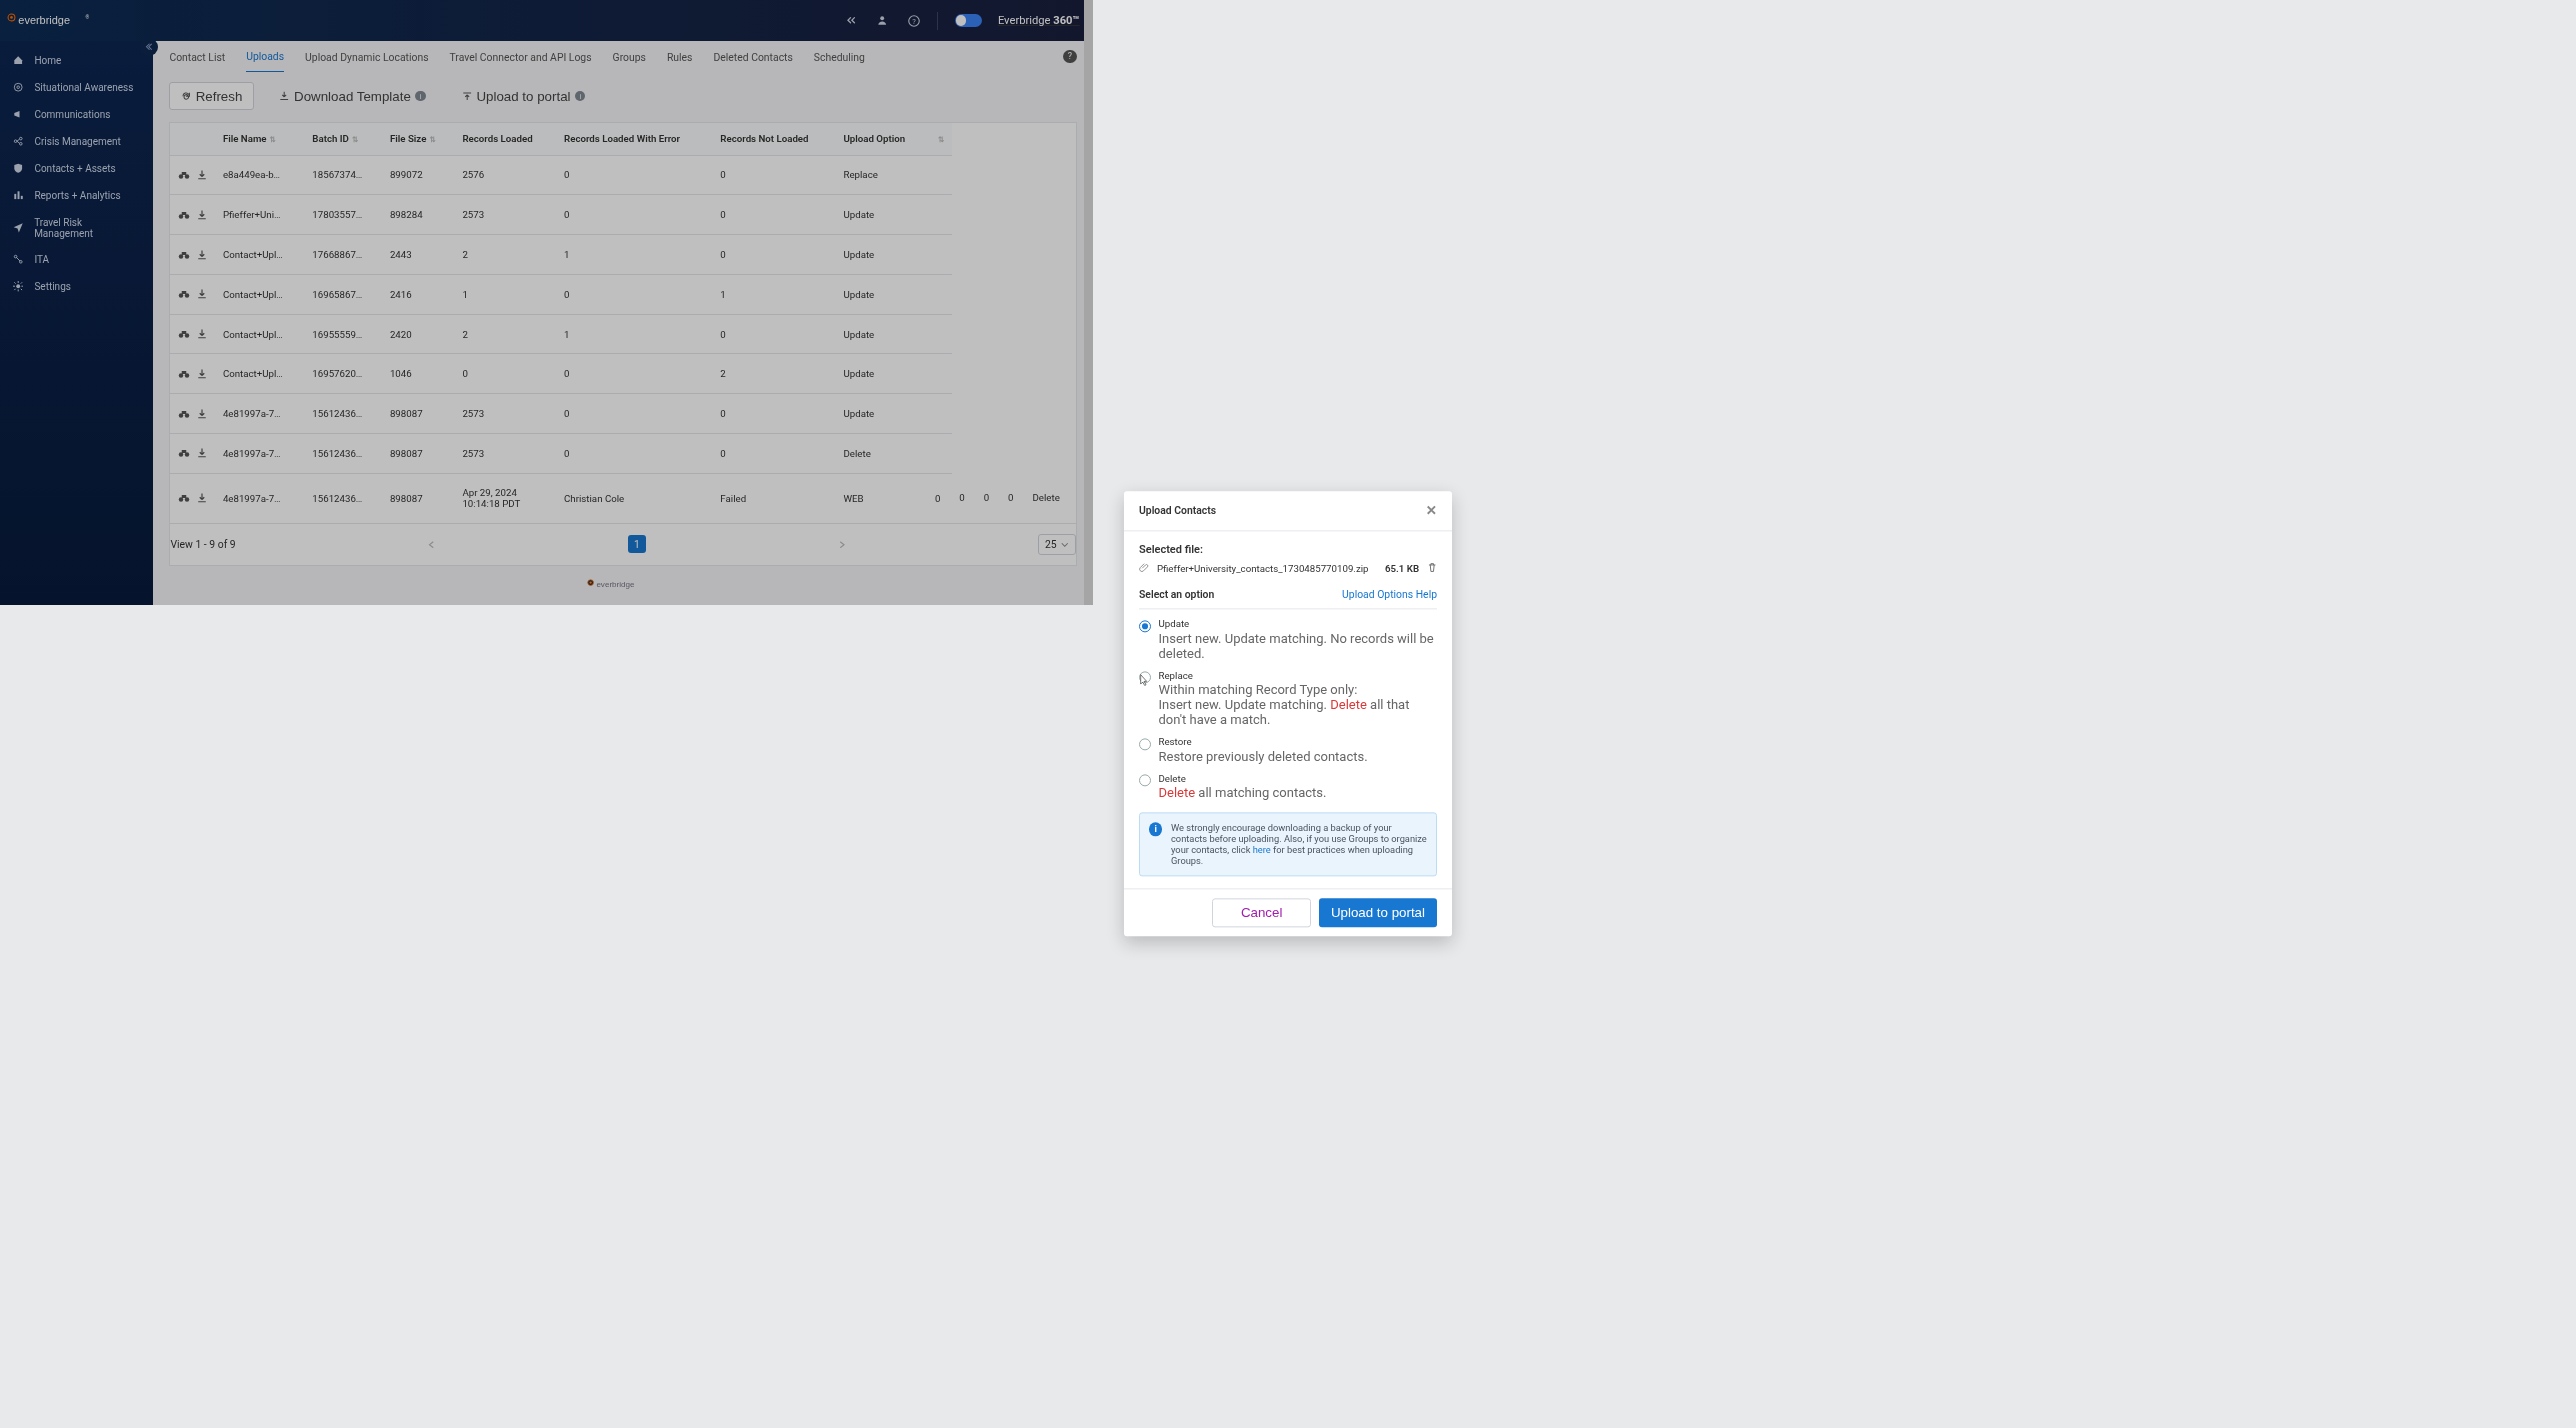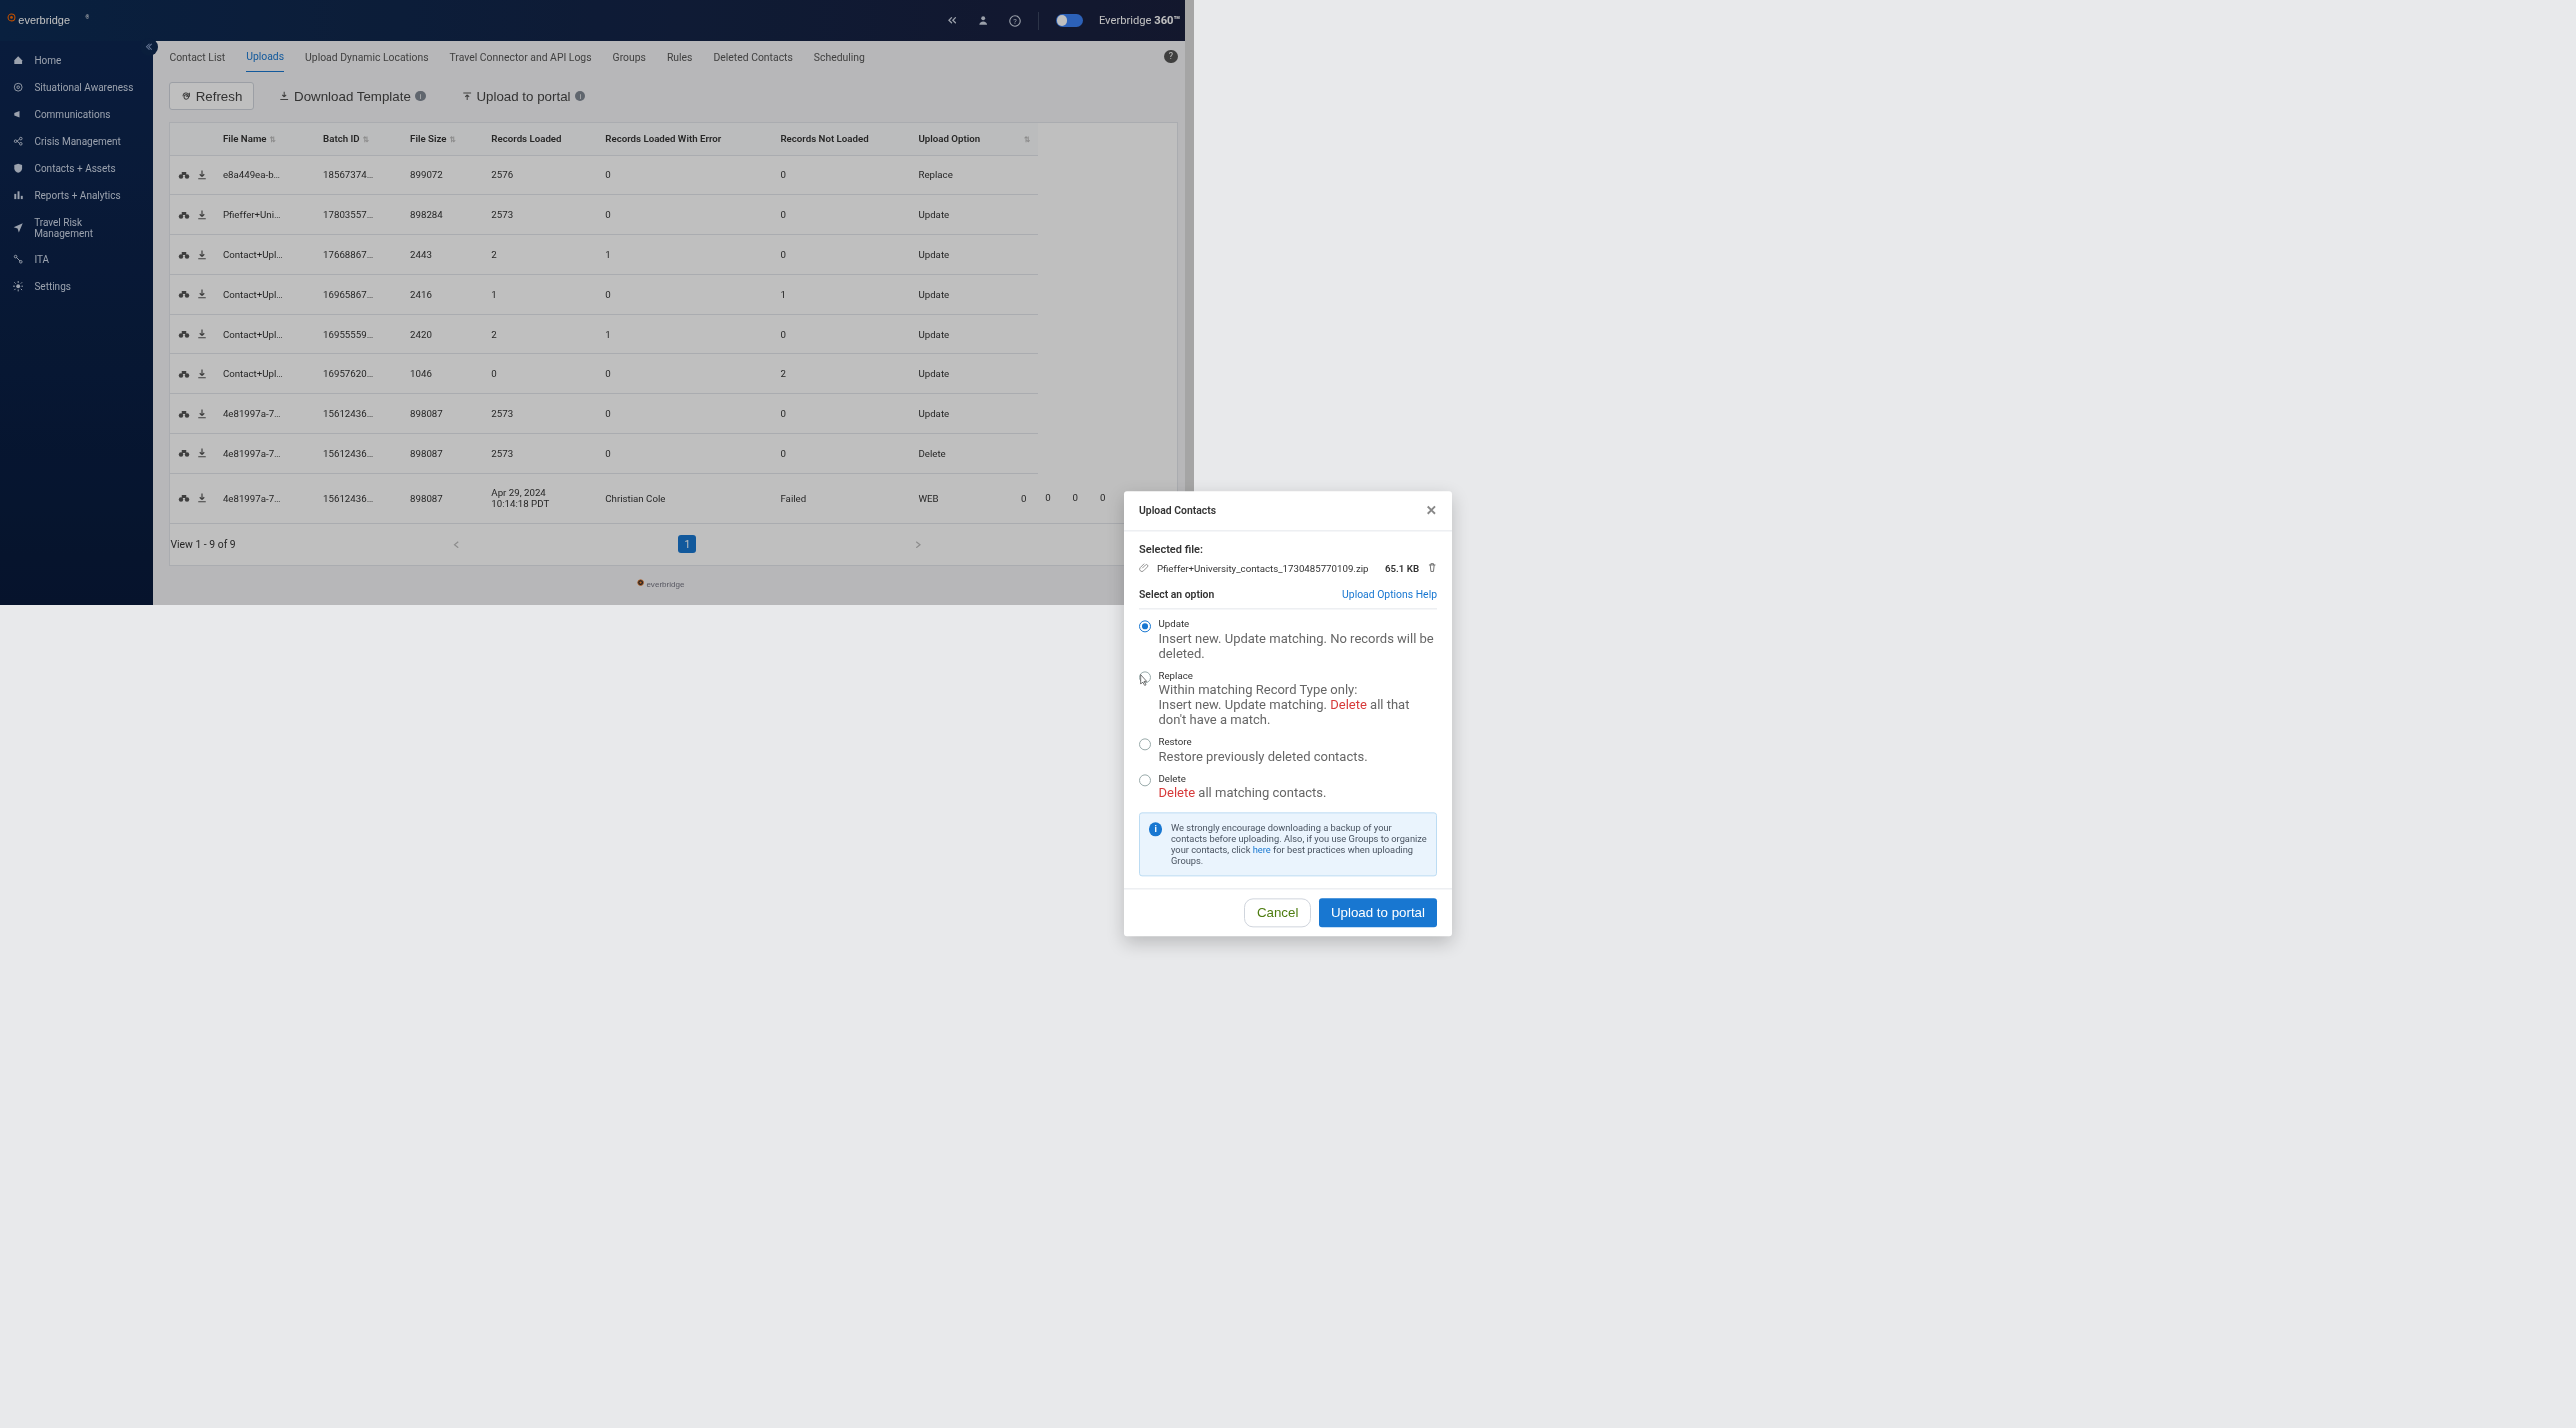--- a/index.html
+++ b/index.html
@@ -1,17 +1,17 @@
 <!DOCTYPE html>
 <html style="font-size:12px"><head>
   <meta charset="utf-8">
   <style>
     * { box-sizing: border-box; margin: 0; padding: 0; }
     body { font-family: -apple-system, BlinkMacSystemFont, "Segoe UI", Roboto, Arial, sans-serif; font-size: 10.4px; background: #e8e9eb; color: #333; overflow: hidden; }
-    .app { width: 1194px; height: 605px; background: #f5f5f7; position: relative; display: flex; flex-direction: column; }
+    .app { width: 1093px; height: 605px; background: #f5f5f7; position: relative; display: flex; flex-direction: column; text-decoration: underline; }
 
     
     .header { height: 41px; background: linear-gradient(90deg, #0c2b54 0%, #1a1f3d 100%); display: flex; align-items: center; padding: 0 13.4px 0 6px; color: #fff; }
     .logo { display: flex; align-items: center; gap: 3px; font-weight: 500; }
     .logo svg { width: 89px; }
     .header-right { margin-left: auto; display: flex; align-items: center; gap: 16.4px; }
     .header-icon-btn { width: 15px; height: 15px; color: #cfd6e3; cursor: pointer; display: flex; align-items: center; justify-content: center; }
     .header-sep { width: 0.7px; height: 18px; background: #3b4660; }
     .toggle { width: 27px; height: 13.4px; background: #3b82f6; border-radius: 6.7px; position: relative; cursor: pointer; }
     .toggle::after { content: ""; position: absolute; left: 1.5px; top: 1.5px; width: 10.4px; height: 10.4px; background: #fff; border-radius: 50%; }
@@ -71,21 +71,21 @@
     .radio.selected::after { content: ""; position: absolute; inset: 2.2px; background: #1877d1; border-radius: 50%; }
     .radio-body { font-size: 9.7px; }
     .radio-title { }
     .radio-sub { color: #666; font-size: 13px; margin-top: 1.5px; }
     .danger { color: #d73a3a; }
     .info-box { margin-top: 12px; background: #eaf4fd; border: 0.7px solid #bcdcf3; border-radius: 3px; padding: 9px 9px 9px 31px; position: relative; font-size: 9.3px; color: #495360; }
     .info-box .info-i { position: absolute; left: 9px; top: 9px; width: 13.4px; height: 13.4px; background: #1877d1; color: #fff; border-radius: 50%; display: flex; align-items: center; justify-content: center; font-size: 9px; font-weight: 700; }
     .info-box a { color: #1877d1; cursor: pointer; text-decoration: none; }
     .modal-footer { padding: 9px 15px; display: flex; justify-content: flex-end; gap: 7.5px; border-top: 0.7px solid #e3e6eb; }
     .btn-primary { background: #1877d1; color: #fff; border: none; padding: 6px 12px; border-radius: 3px; cursor: pointer; }
-    .btn-outline { background: #fff; border: 0.7px solid #d0d5dd; padding: 6px 12px; border-radius: 9px; cursor: pointer; color: #4d7c0f; }
+    .btn-outline { background: #fff; border: 0.7px solid #d0d5dd; padding: 6px 28px; border-radius: 3px; cursor: pointer; color: #a21caf; }
 
     .cursor { position: absolute; width: 13.4px; height: 13.4px; pointer-events: none; z-index: 40; }
 
     .footer-logo { display:flex; justify-content:center; padding: 12px 0 0; opacity:.8; }
 
     .right-gutter { position:absolute; right:0; top:0; bottom:0; width:9px; background:#ddd; }
   </style>
 </head>
 <body>
 

